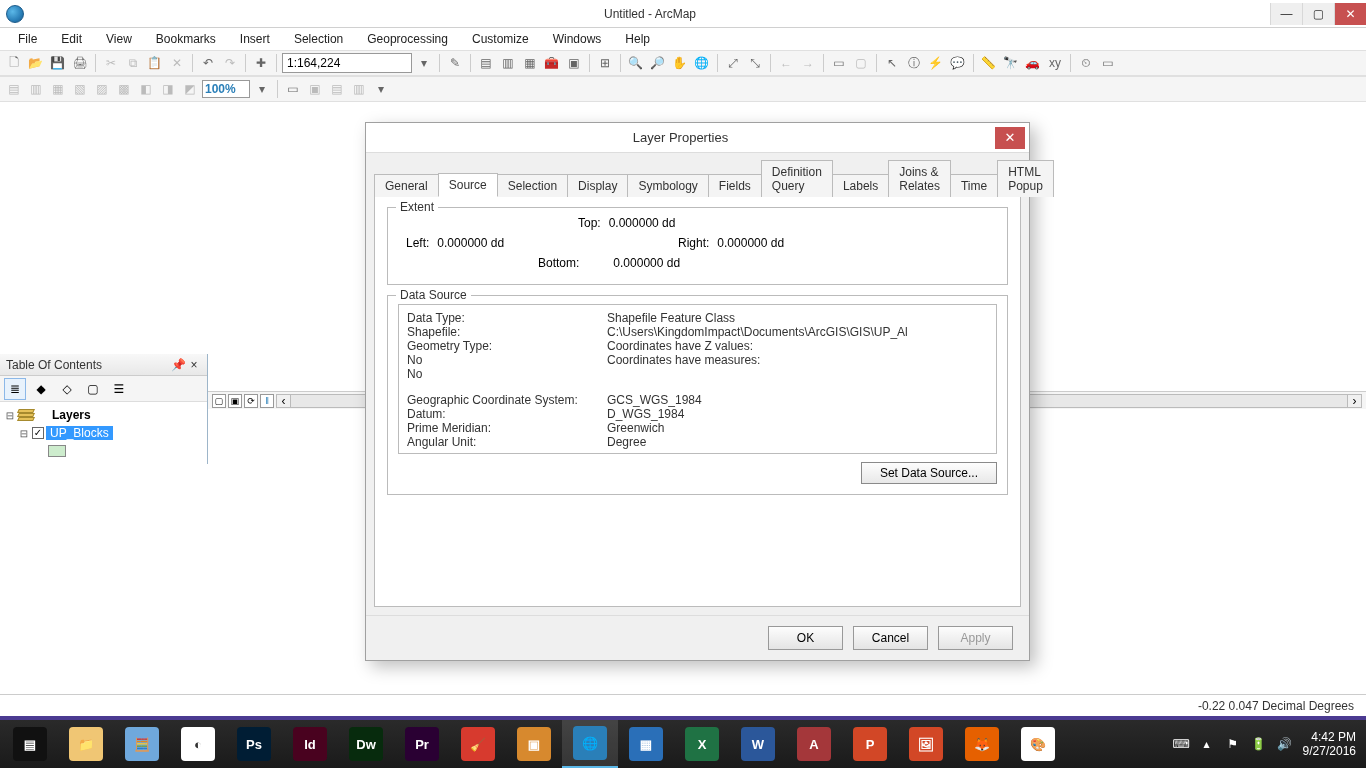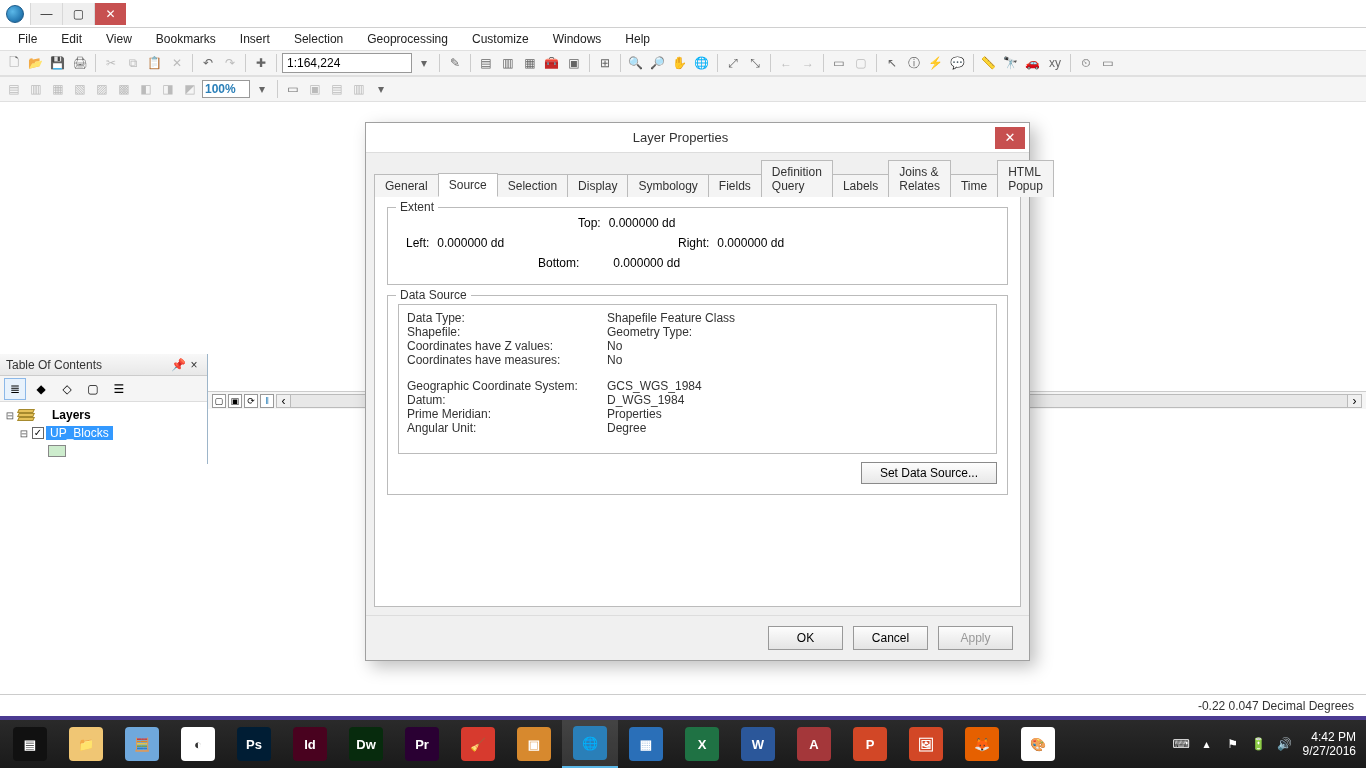--- a/index.html
+++ b/index.html
@@ -94,20 +94,21 @@
 .layers-icon span { position:absolute; width:16px; height:4px; background:#e6c25a; border:1px solid #a68a2e; transform:skewX(-25deg); }
 .layers-icon span:nth-child(1){ top:0; }
 .layers-icon span:nth-child(2){ top:4px; }
 .layers-icon span:nth-child(3){ top:8px; }
 </style>
 </head>
 <body>
 
 <div class="titlebar">
   <div class="app-icon"></div>
+  <div class="title-text">Untitled - ArcMap</div>
   <div class="win-controls">
     <div class="win-btn">—</div>
     <div class="win-btn">▢</div>
     <div class="win-btn close">✕</div>
   </div>
 </div>
 
 <div class="menubar">
   <div class="menu-item">File</div>
   <div class="menu-item">Edit</div>
@@ -288,32 +289,33 @@
           </div>
       </div>
     </div>
     <div class="fieldset">
       <div class="legend">Data Source</div>
       <div class="ds-box">
         <div class="ds-grid">
           <div>Data Type:</div>
           <div>Shapefile Feature Class</div>
           <div>Shapefile:</div>
+          <div>C:\Users\KingdomImpact\Documents\ArcGIS\GIS\UP_Al</div>
           <div>Geometry Type:</div>
           <div>Coordinates have Z values:</div>
           <div>No</div>
           <div>Coordinates have measures:</div>
           <div>No</div>
           <div class="spacer"></div>
           <div>Geographic Coordinate System:</div>
           <div>GCS_WGS_1984</div>
           <div>Datum:</div>
           <div>D_WGS_1984</div>
           <div>Prime Meridian:</div>
-          <div>Properties</div>
+          <div>Greenwich</div>
           <div>Angular Unit:</div>
           <div>Degree</div>
         </div>
       </div>
       <div class="set-btn-row">
         <button class="set-btn">Set Data Source...</button>
       </div>
     </div>
   </div>
   <div class="dlg-footer">

